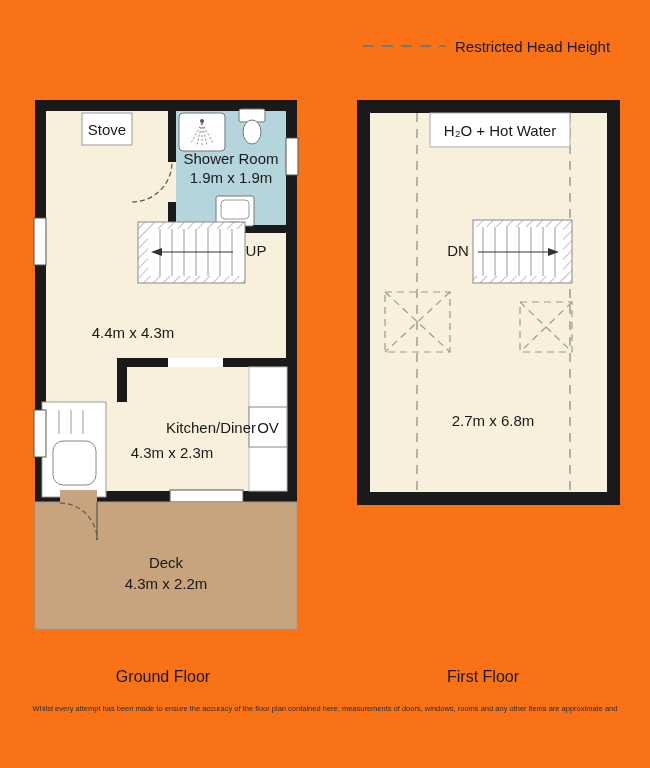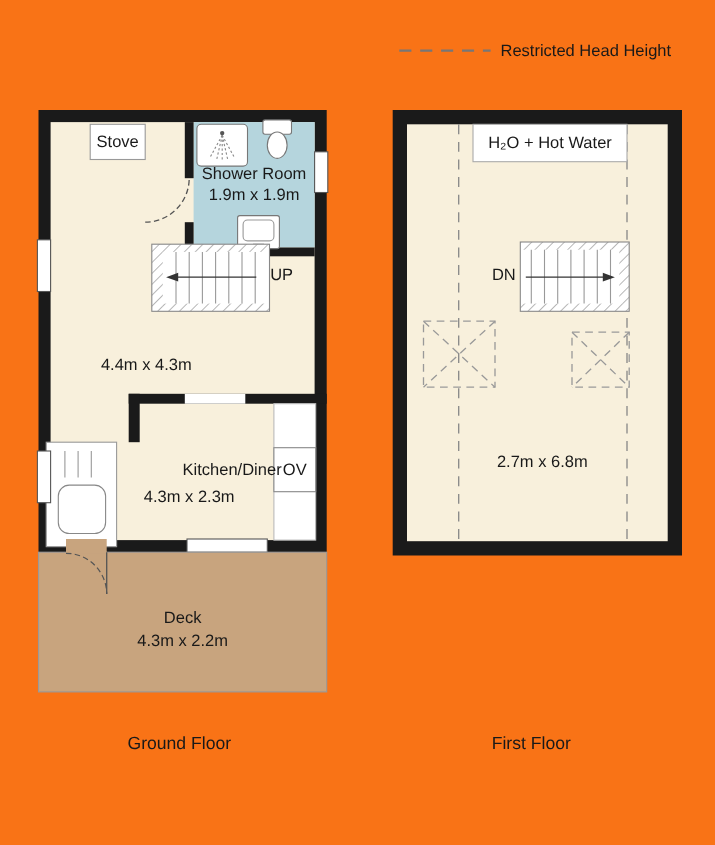--- a/index.html
+++ b/index.html
@@ -172,15 +172,16 @@
 
   <div class="lbl" style="left:500px;top:130px;">H₂O + Hot Water</div>
 
   <div class="lbl" style="left:458px;top:250px;">DN</div>
 
   <div class="lbl" style="left:493px;top:420px;">2.7m x 6.8m</div>
 
   <div class="lbl title" style="left:483px;top:677px;">First Floor</div>
 
   <div class="disclaimer">
+    <div>Whilst every attempt has been made to ensure the accuracy of the floor plan contained here, measurements of doors, windows, rooms and any other items are approximate and</div>
   </div>
 
 </div>
 
 </body></html>

